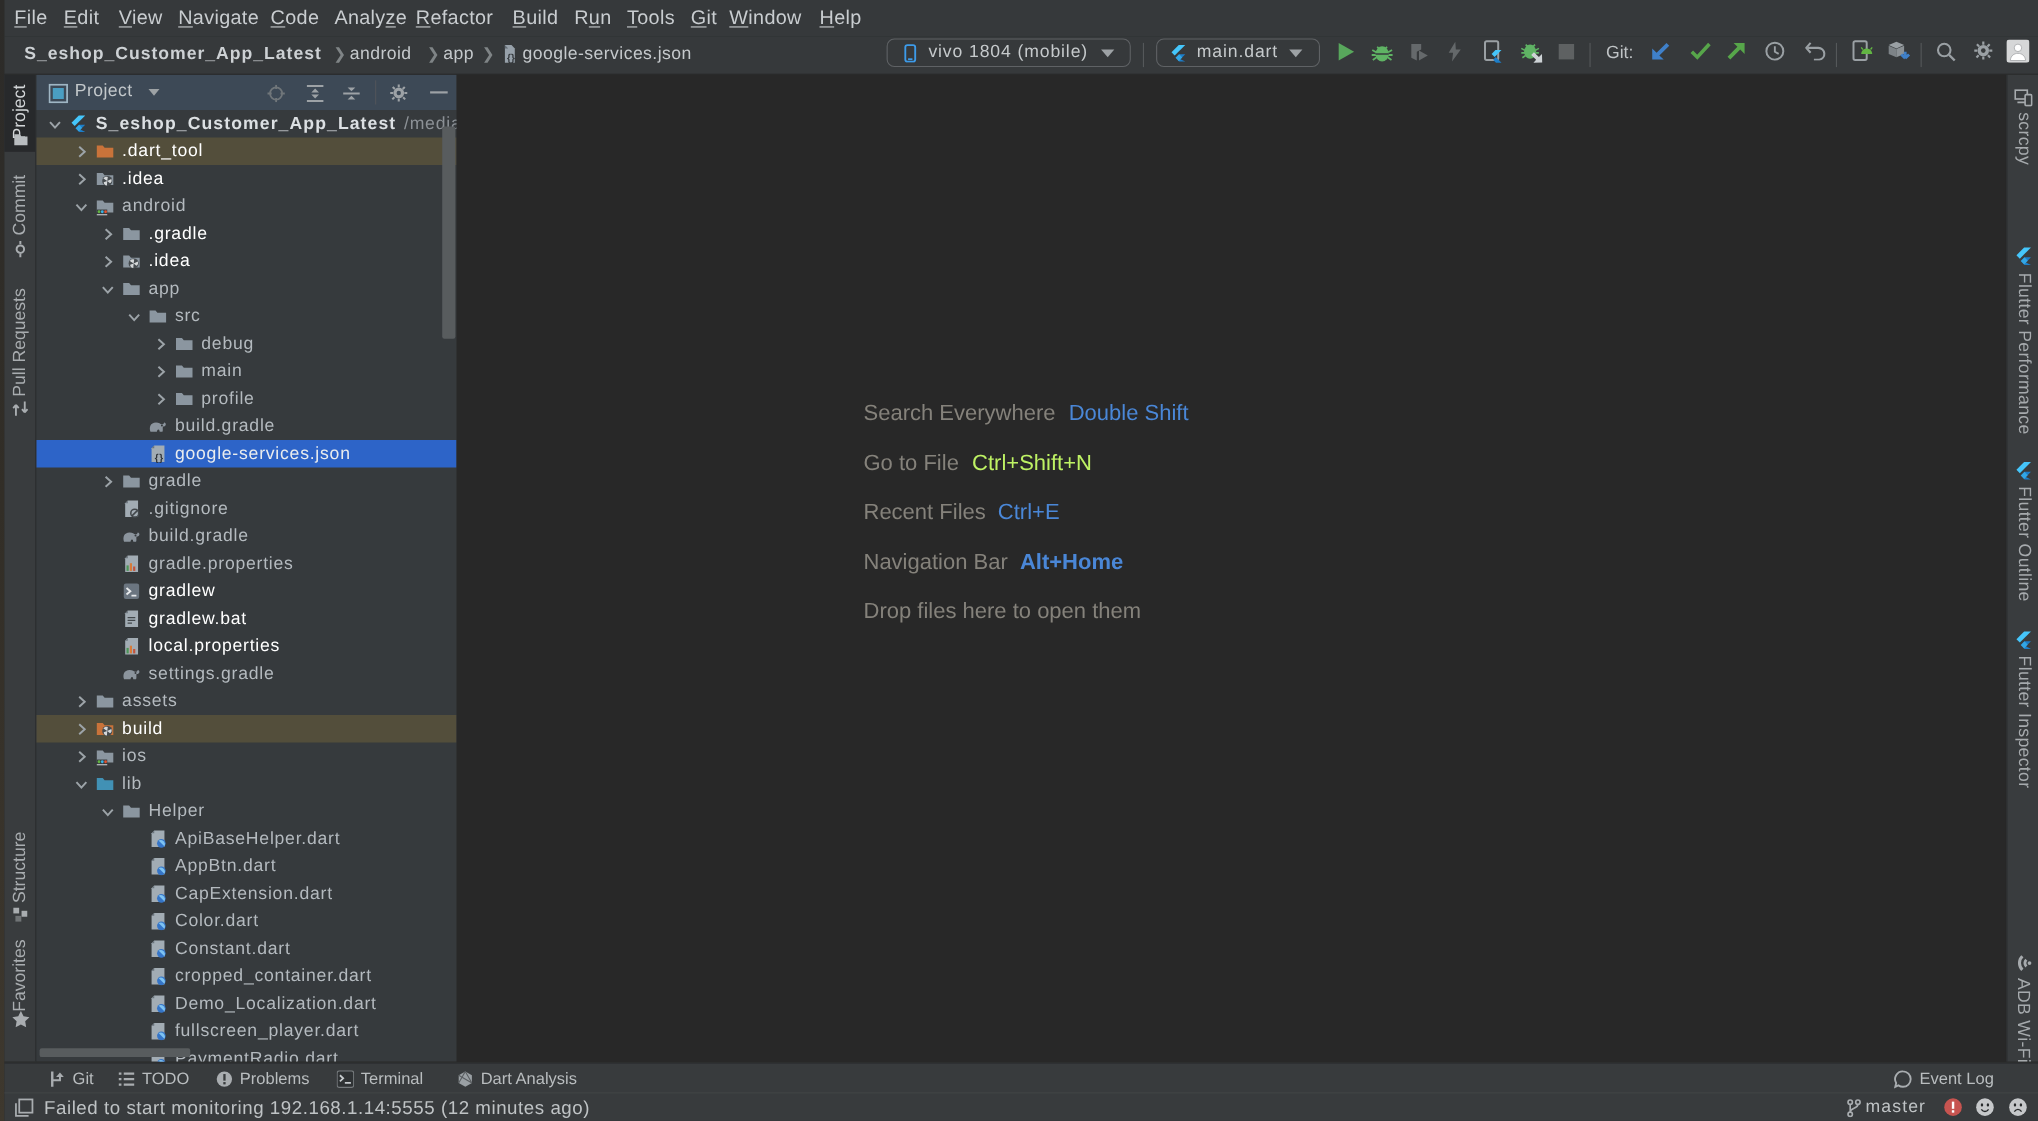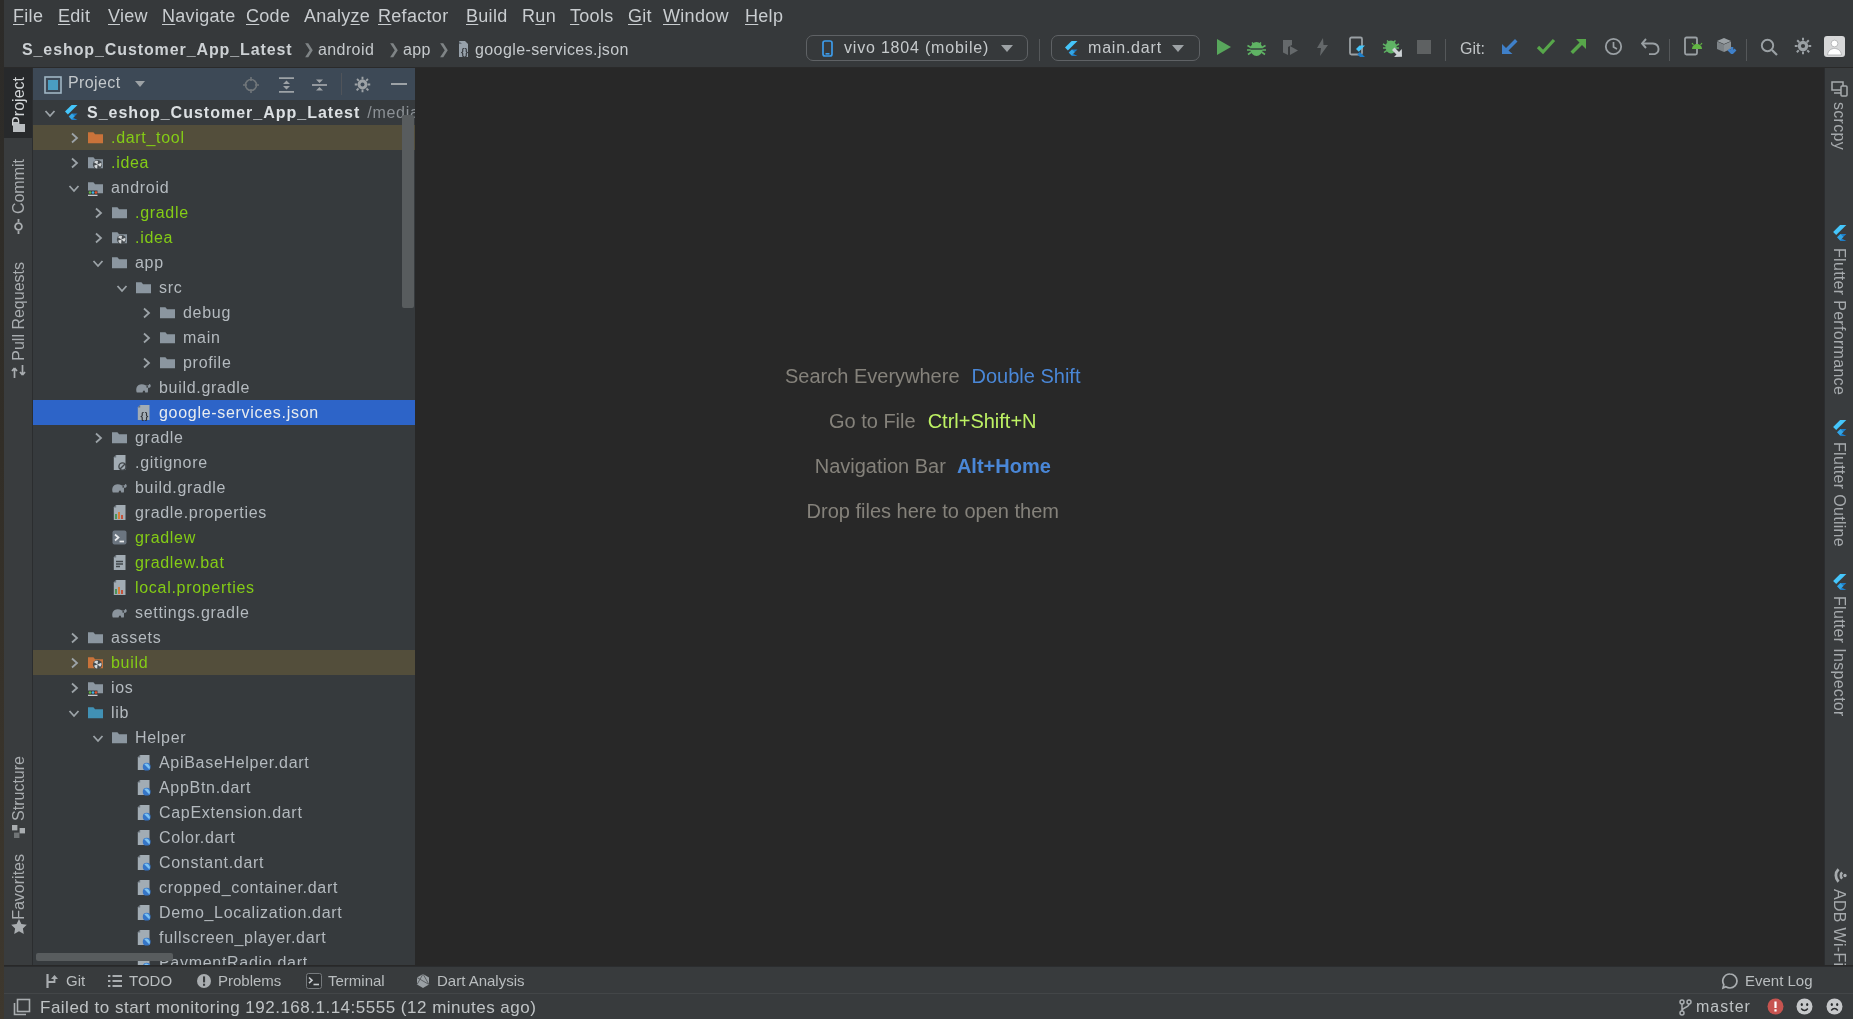--- a/index.html
+++ b/index.html
@@ -19,24 +19,24 @@
 #rightstripe{left:1824px;top:68px;width:29px;height:897px;background:#393c3e;border-left:1px solid #2b2d2f;}
 .vlabR{position:absolute;writing-mode:vertical-rl;font-size:16px;color:#a6aaad;letter-spacing:.3px;left:5px;white-space:nowrap;}
 #panel{left:33px;top:68px;width:382px;height:897px;background:#363a3d;overflow:hidden;}
 #phead{position:absolute;left:0;top:0;width:382px;height:32px;background:#3d4956;}
 #tree{position:absolute;left:0;top:32px;width:382px;height:865px;}
 .row{position:absolute;left:0;width:382px;height:25px;display:flex;align-items:center;font-size:16px;letter-spacing:.7px;color:#b4babf;white-space:nowrap;}
 .row svg{flex:0 0 auto;}
 .sp{flex:0 0 auto;display:block;height:1px;}
 .chev{flex:0 0 14px;width:14px;display:flex;justify-content:center;margin-right:6px;}
 .ig{margin-right:7px;}
-.olive{color:#84cc16;}
+.olive{color:#ffffff;}
 .selrow{background:#2d64c8;color:#e9ecee;}
 .brownrow{background:#534e3b;}
-#editor{left:416px;top:68px;width:1407px;height:897px;background:#282828;text-align:center;}
+#editor{left:416px;top:68px;width:1407px;height:897px;background:#282828;}
 #bottombar{left:4px;top:966px;width:1849px;height:27px;background:#383b3d;border-top:1px solid #2b2d2f;}
 .bitem{position:absolute;top:0;height:27px;display:flex;align-items:center;font-size:15px;color:#b9bdbf;}
 .bitem svg{margin-right:6px;}
 #statusbar{left:4px;top:993px;width:1849px;height:26px;background:#383b3d;border-top:1px solid #434648;text-decoration:underline;}
 #statusbar .msg{position:absolute;left:36px;top:4px;font-size:17px;color:#bfc3c5;letter-spacing:.5px;}
 </style></head>
 <body>
 <div class="abs" id="edge"></div>
 <div class="abs" id="menubar">
 <span style="left:9px"><u>F</u>ile</span>
@@ -612,20 +612,21 @@
         <span>PaymentRadio.dart</span>
       </div>
 </div>
 <div class="abs" style="left:369px;top:47px;width:12px;height:193px;background:#585c5e;border-radius:2px"></div>
 <div class="abs" style="left:3px;top:885px;width:137px;height:8px;background:#585c5e;border-radius:2px"></div>
 </div>
 <div class="abs" id="editor">
 <div class="abs" style="left:369px;top:286px;font-size:20px;line-height:45px;color:#85827b;white-space:nowrap">
 <div>Search Everywhere<b style="font-weight:normal;color:#4a87d7;margin-left:12px">Double Shift</b></div>
 <div>Go to File<b style="font-weight:normal;color:#bef264;margin-left:12px">Ctrl+Shift+N</b></div>
+<div>Recent Files<b style="font-weight:normal;color:#4a87d7;margin-left:11px">Ctrl+E</b></div>
 <div>Navigation Bar<b style="font-weight:bold;color:#4a87d7;margin-left:11px">Alt+Home</b></div>
 <div>Drop files here to open them</div>
 </div>
 </div>
 <div class="abs" id="rightstripe">
 <svg class="abs" style="left:6px;top:13px" width="17" height="16" viewBox="0 0 17 16">
       <rect x="1" y="1" width="11" height="8" fill="none" stroke="#a6aaad" stroke-width="1.5"></rect>
       <path d="M3 12h7" stroke="#a6aaad" stroke-width="1.5"></path>
       <rect x="10" y="5" width="6" height="10" rx="1" fill="#393c3e" stroke="#a6aaad" stroke-width="1.5"></rect>
     </svg>

